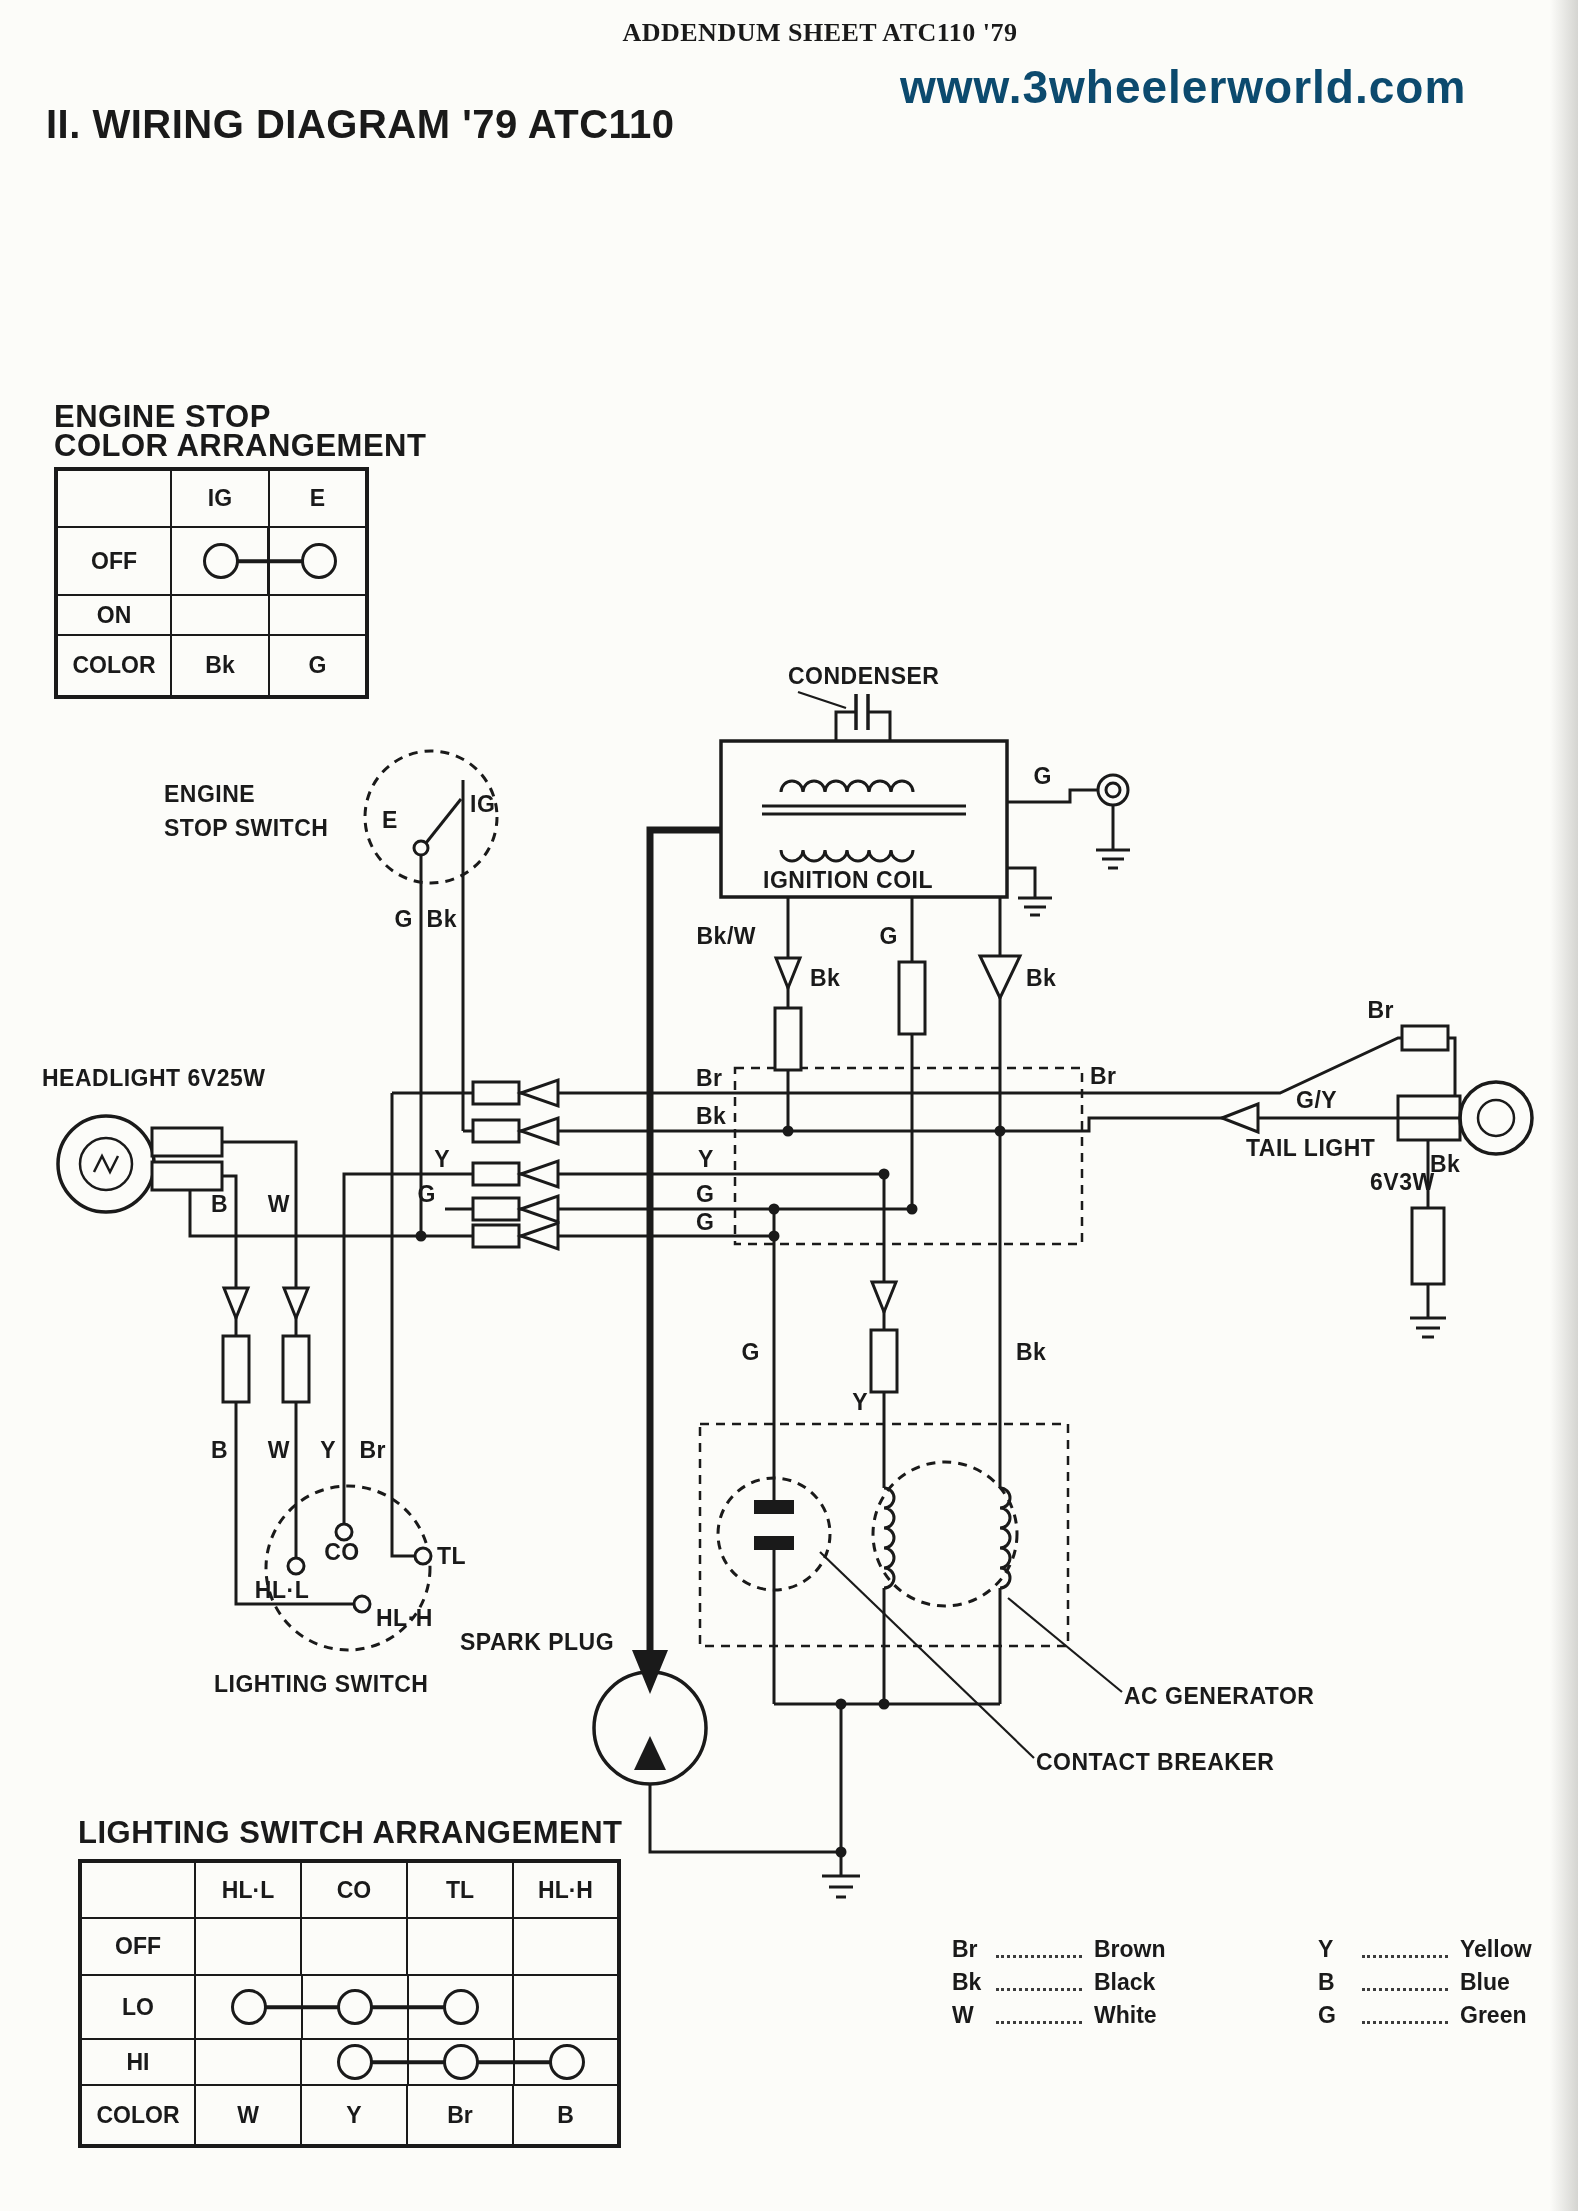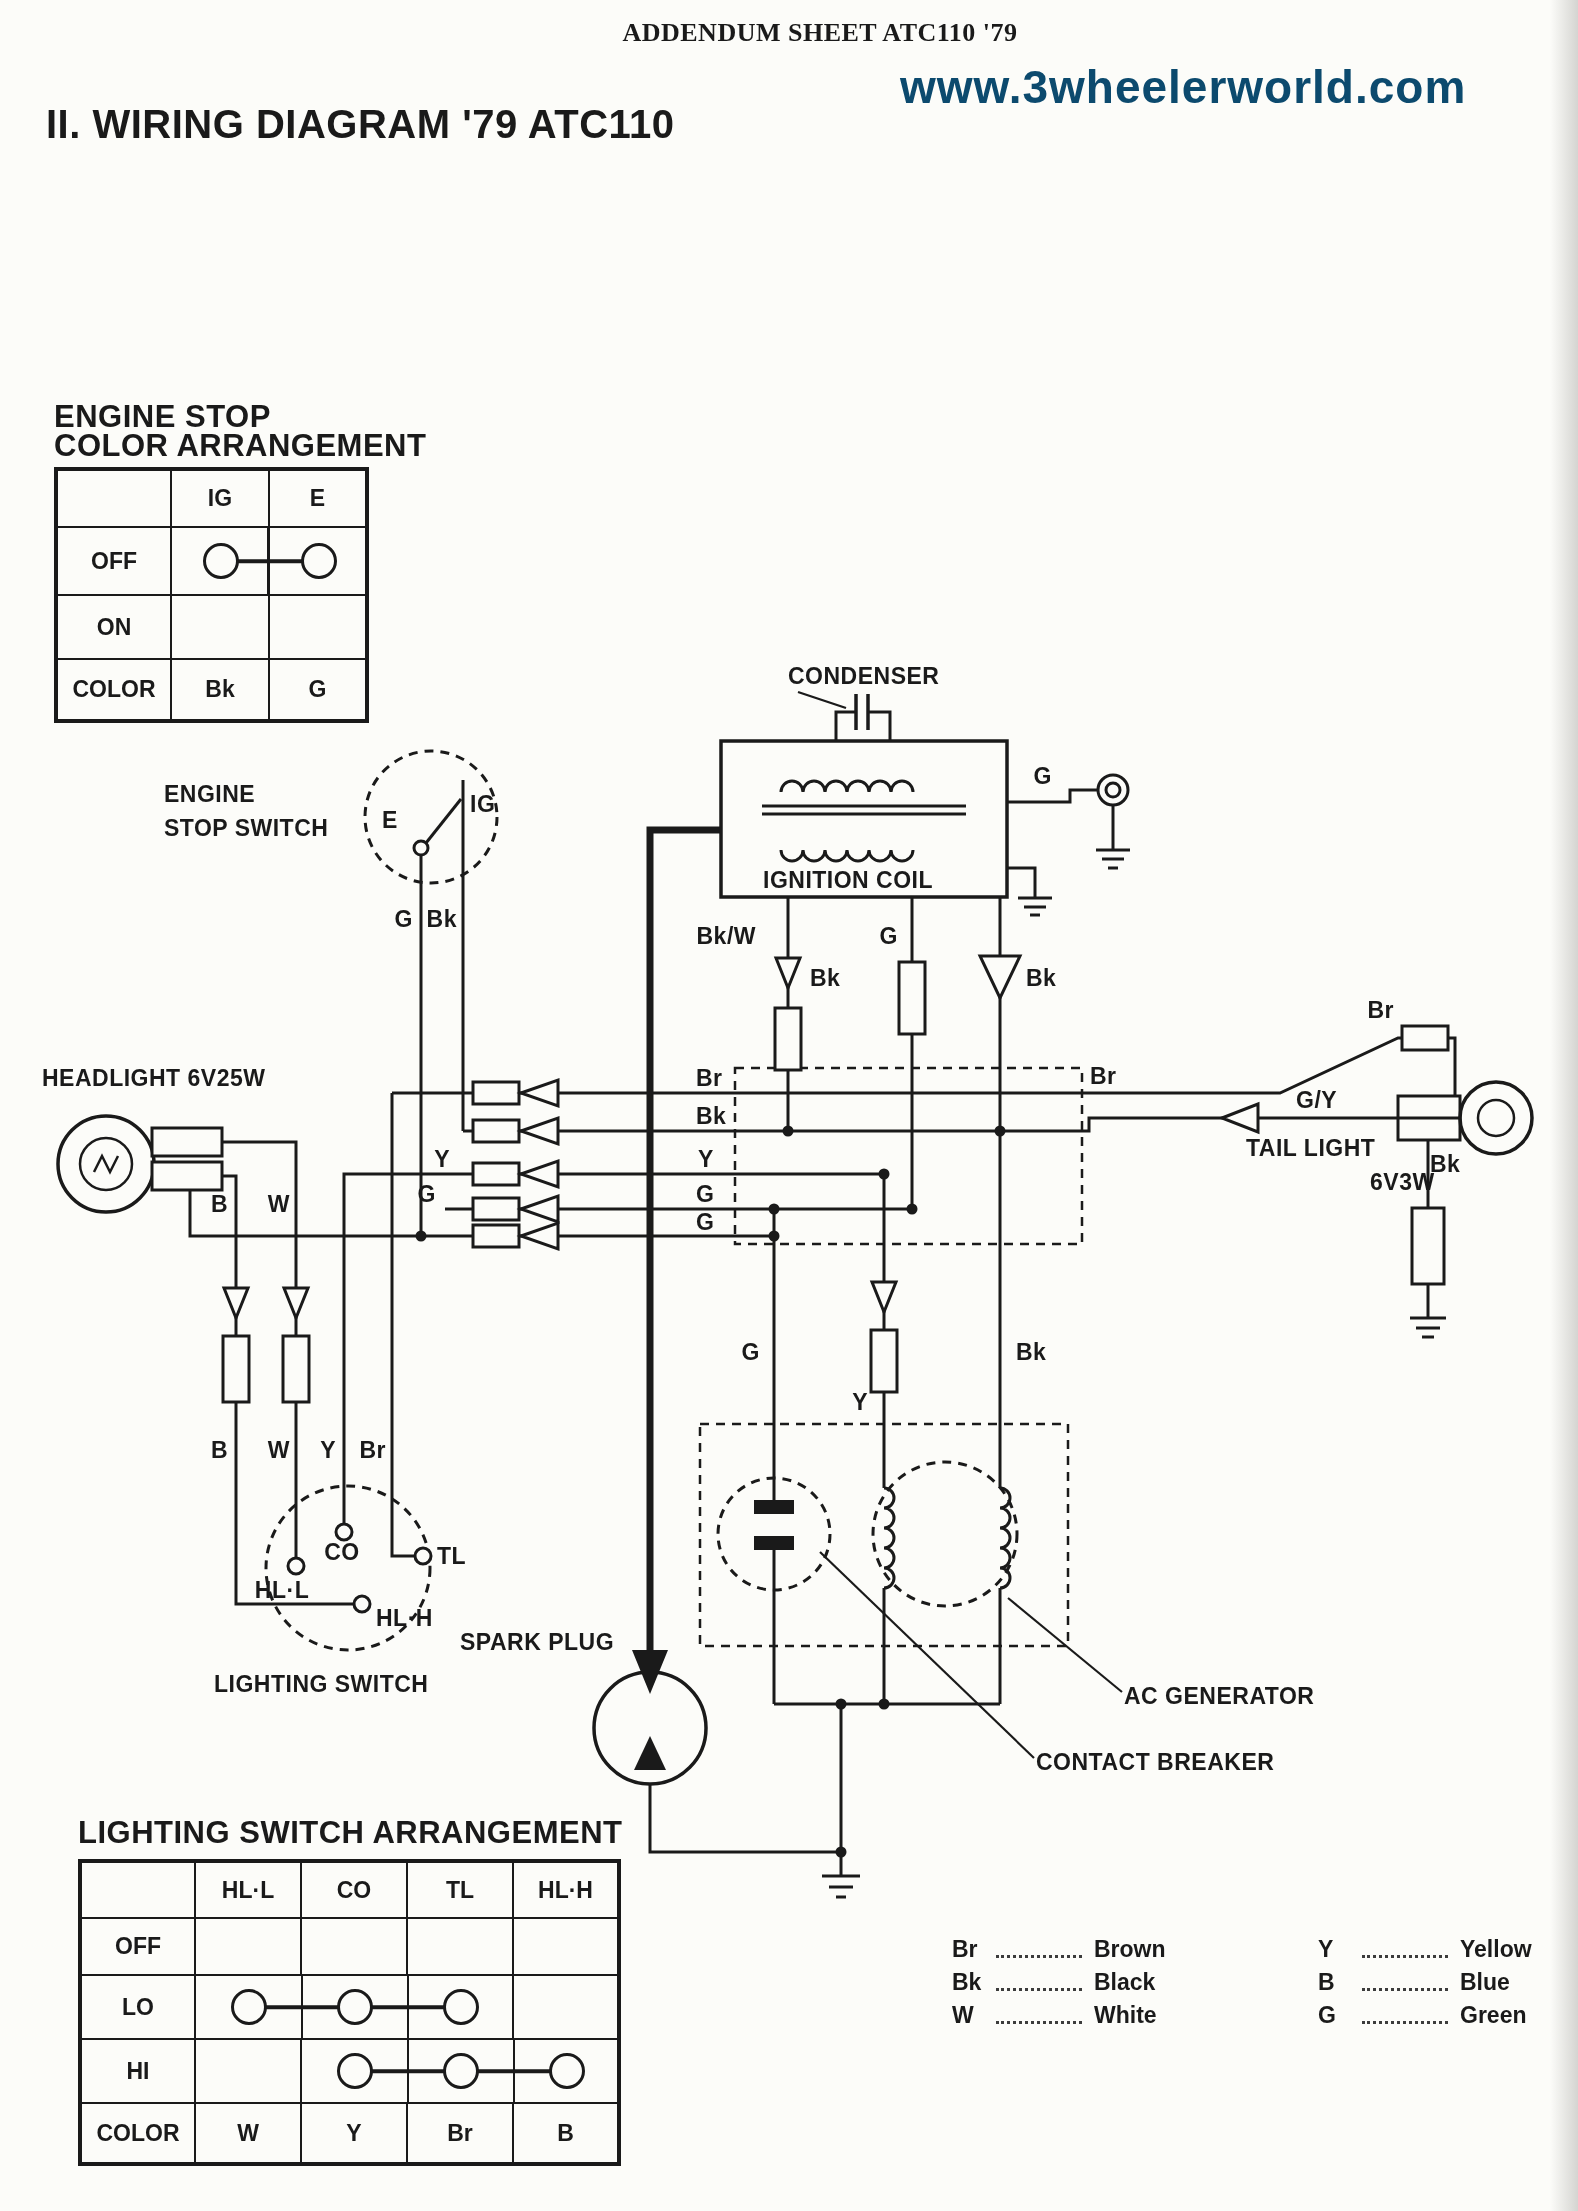--- a/index.html
+++ b/index.html
@@ -67,21 +67,21 @@
     </tr>
     <tr style="height:68px">
       <td>OFF</td>
       <td colspan="2" class="sym-cell">
         <div class="vghost" style="left:50%;margin-left:-1.25px"></div>
         <div class="sym-line" style="left:49px;width:98px"></div>
         <div class="contact" style="left:49px"></div>
         <div class="contact" style="left:147px"></div>
       </td>
     </tr>
-    <tr style="height:64px">
+    <tr style="height:40px">
       <td>ON</td>
       <td></td>
           <td></td>
     </tr>
     <tr style="height:62px">
       <td>COLOR</td>
       <td>Bk</td>
       <td>G</td>
     </tr>
   </tbody>
@@ -340,21 +340,21 @@
       <td colspan="3" class="sym-cell">
         <div class="vghost" style="left:106px;margin-left:-1.25px"></div>
         <div class="vghost" style="left:212px;margin-left:-1.25px"></div>
         <div class="sym-line" style="left:53px;width:212px"></div>
         <div class="contact" style="left:53px"></div>
         <div class="contact" style="left:159px"></div>
         <div class="contact" style="left:265px"></div>
       </td>
       <td></td>
     </tr>
-    <tr style="height:64px">
+    <tr style="height:46px">
       <td>HI</td>
       <td></td>
       <td colspan="3" class="sym-cell">
         <div class="vghost" style="left:106px;margin-left:-1.25px"></div>
         <div class="vghost" style="left:212px;margin-left:-1.25px"></div>
         <div class="sym-line" style="left:53px;width:212px"></div>
         <div class="contact" style="left:53px"></div>
         <div class="contact" style="left:159px"></div>
         <div class="contact" style="left:265px"></div>
       </td>

